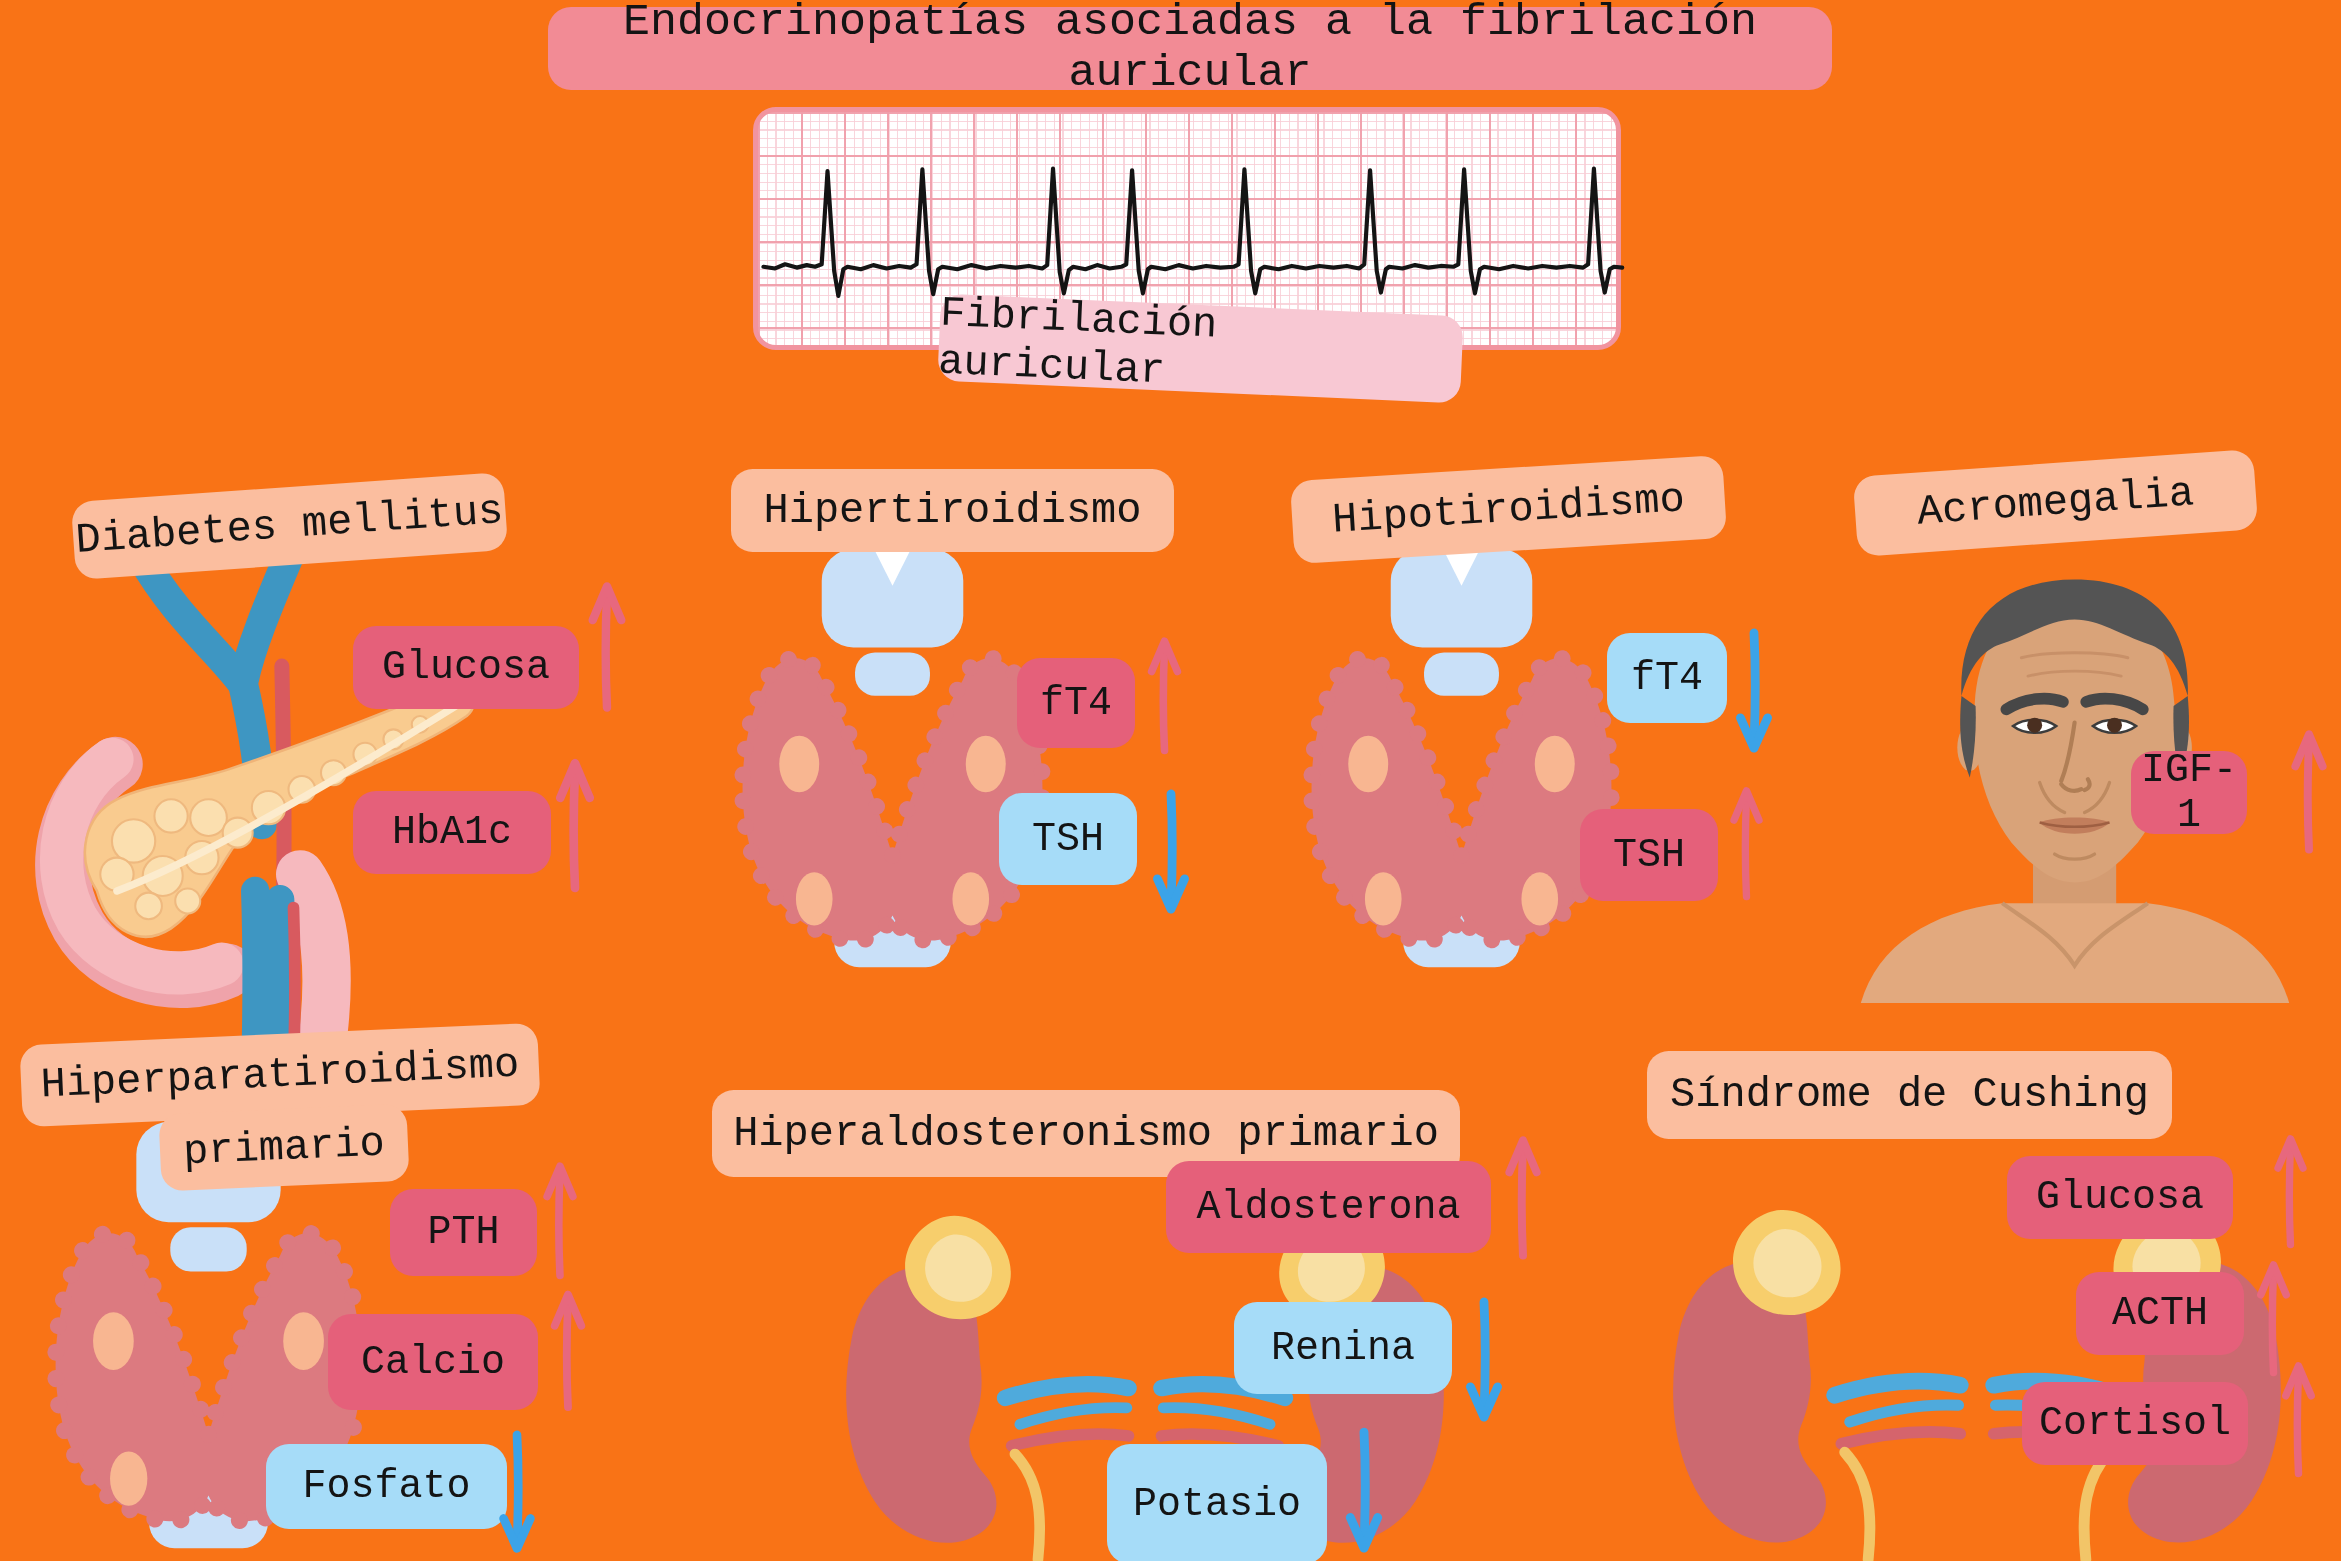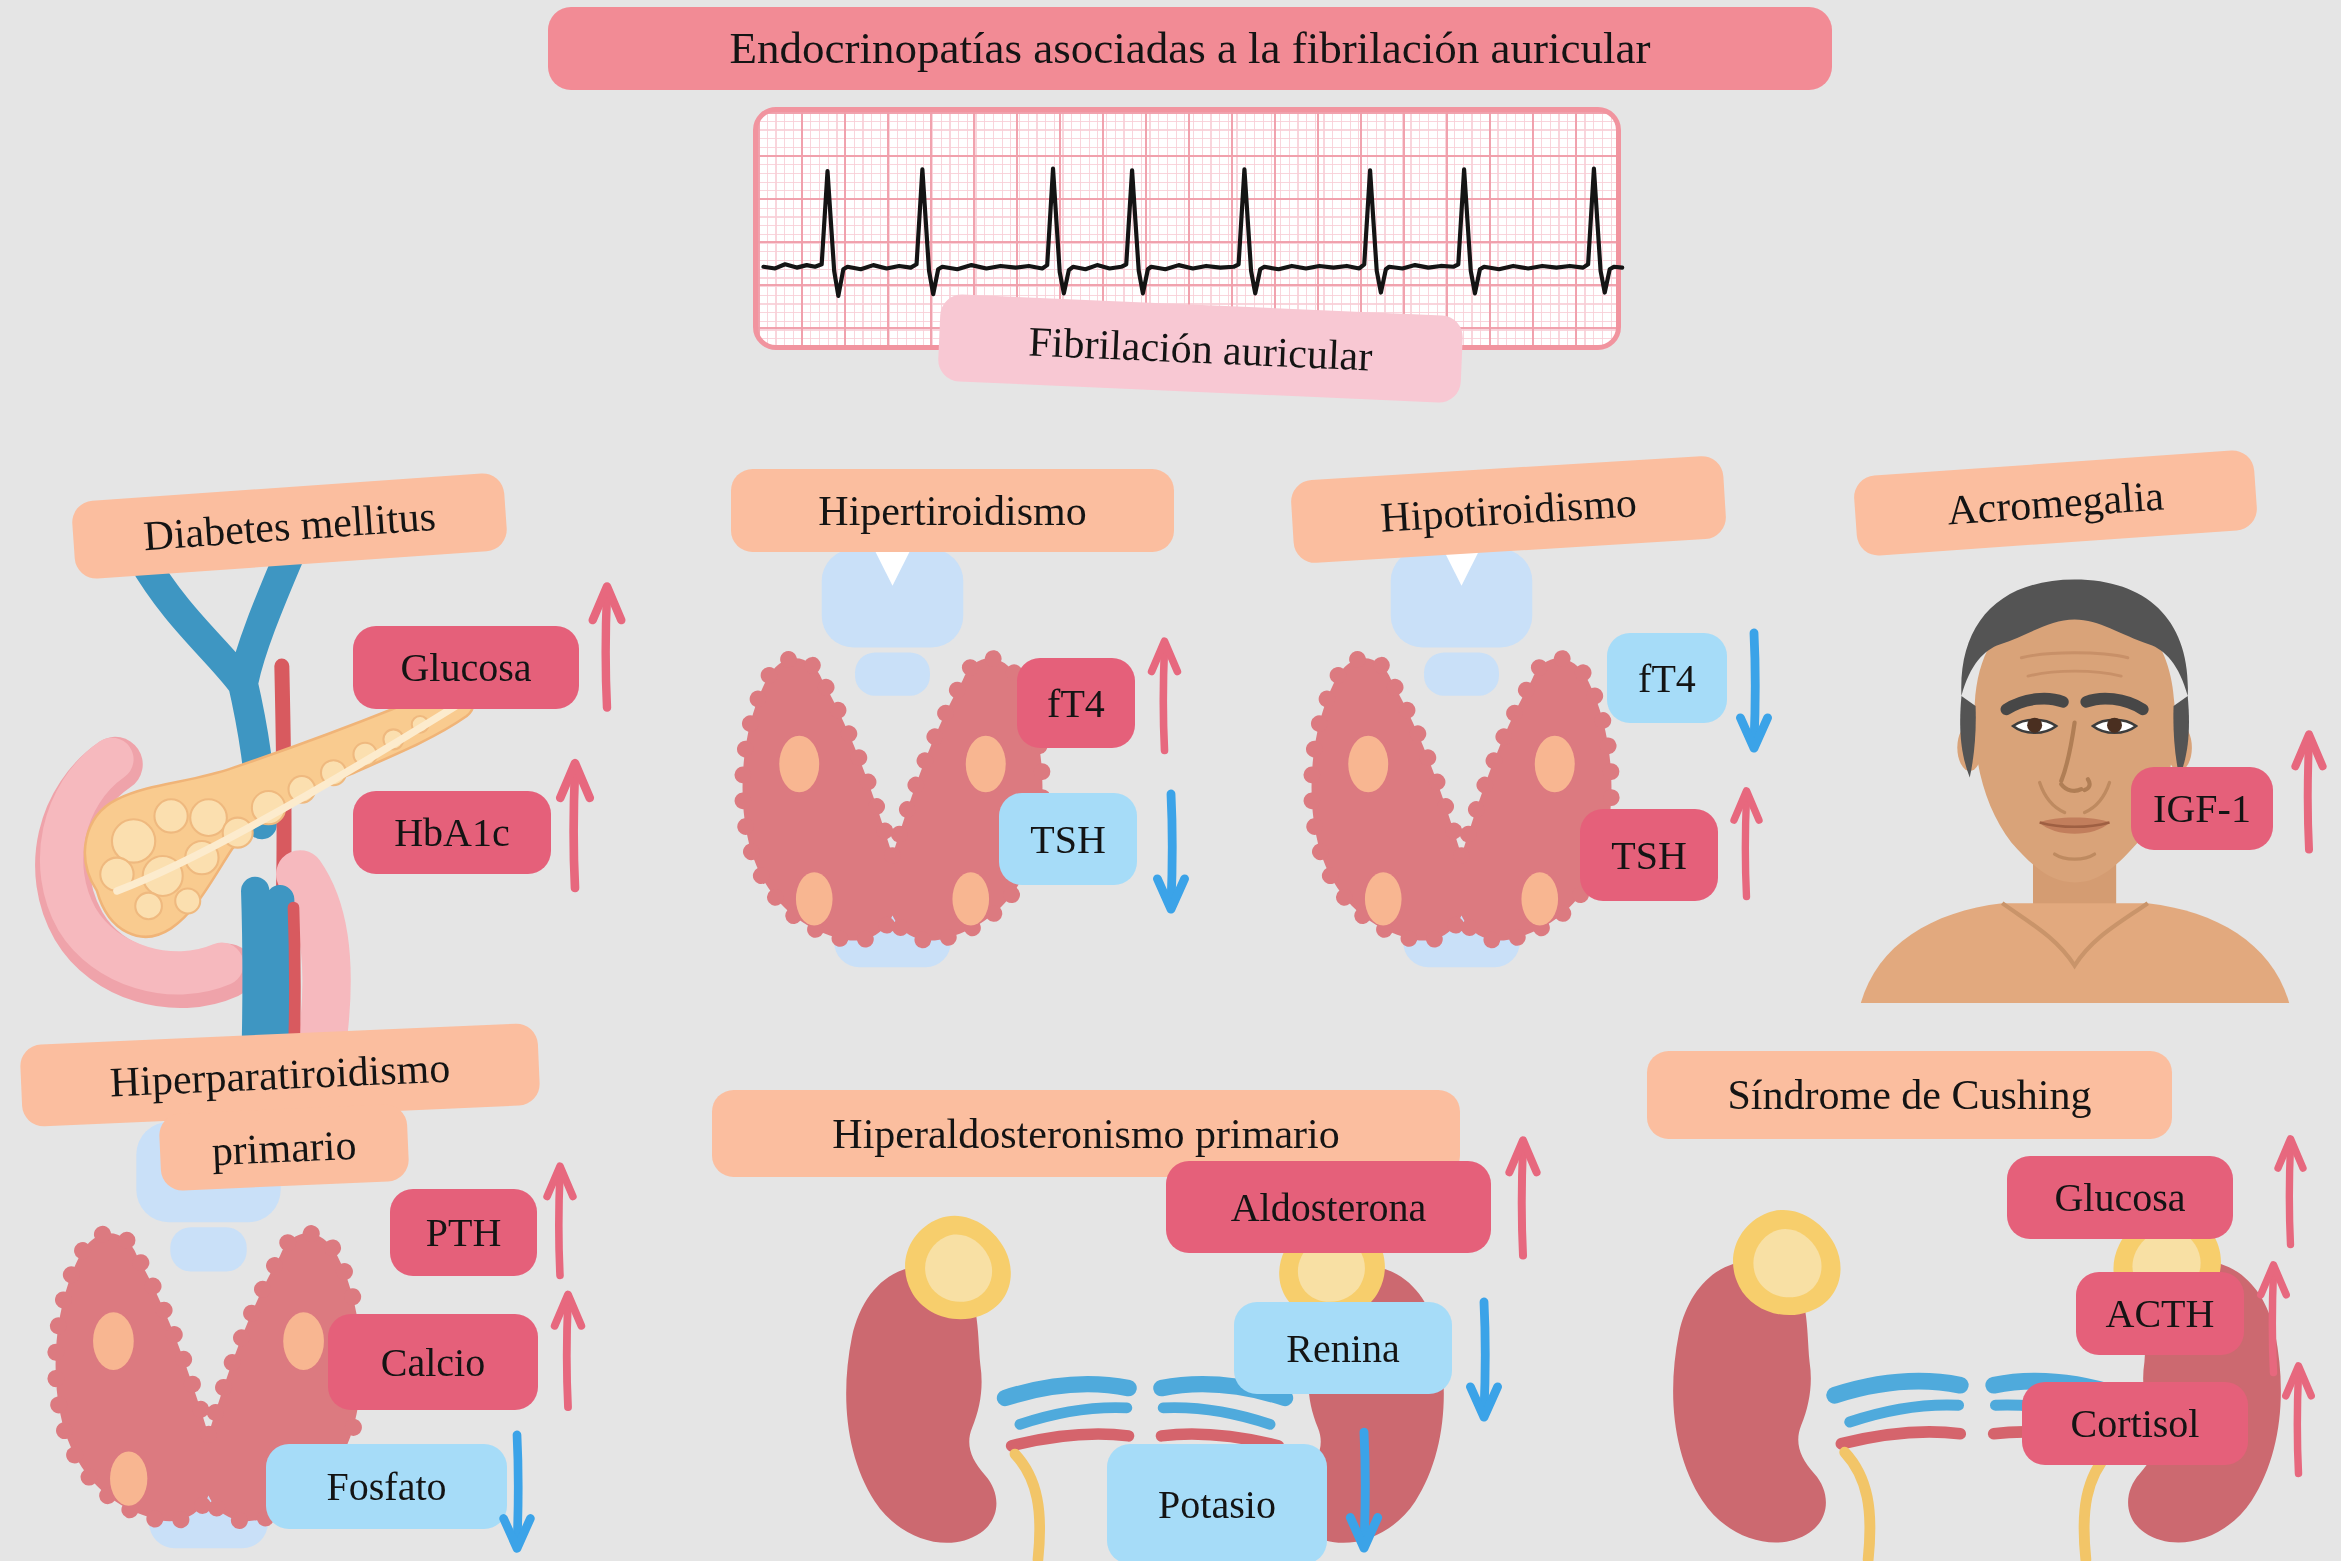--- a/index.html
+++ b/index.html
@@ -1,17 +1,17 @@
 <!DOCTYPE html>
 <html style="--banner_pink: #F28B95; --label_peach: #FBBE9F; --badge_pink: #E5607A; --badge_blue: #A6DCF8; --arrow_pink: #E7687E; --arrow_blue: #3BA3E8; --ecg_label_pink: #F8C8D3;font-size:13.3px"><head>
 <meta charset="utf-8">
 <style>
   html,body{margin:0;padding:0;background:#fff;}
-  #canvas{position:relative;width:2342px;height:1561px;background:#e5e5e5;overflow:hidden;
-          font-family:Liberation Serif, serif;color:#141414;}
+  #canvas{position:relative;width:2342px;height:1561px;background:#f97316;overflow:hidden;
+          font-family:Liberation Mono, monospace;color:#141414;}
   .abs{position:absolute;}
   .banner{display:flex;align-items:center;justify-content:center;text-align:center;
           background:var(--banner_pink,#F28B95);border-radius:23px;font-size:45px;font-weight:500;}
   .peach{display:flex;align-items:center;justify-content:center;text-align:center;
          background:var(--label_peach,#FBBE9F);border-radius:21.6px;font-size:42px;font-weight:500;}
   .badge{display:flex;align-items:center;justify-content:center;text-align:center;
          border-radius:23px;font-size:40px;font-weight:500;}
   .badge.pink{background:var(--badge_pink,#E5607A);}
   .badge.blue{background:var(--badge_blue,#A6DCF8);}
   .ecg-box{box-sizing:border-box;border:5px solid #F1949F;border-radius:23px;background-color:#fff;
@@ -205,21 +205,21 @@
   <div class="abs badge blue" style="left:1607px;top:633px;width:120px;height:90px">fT4</div>
   <svg class="abs arrow blue" style="left:1730px;top:623px" width="48" height="140" viewBox="0 0 60 170">
       <use href="#g-arrow-down"></use>
     </svg>
   <div class="abs badge pink" style="left:1580px;top:809px;width:138px;height:92px">TSH</div>
   <svg class="abs arrow pink" style="left:1723px;top:779px" width="47" height="125" viewBox="0 0 60 170">
       <use href="#g-arrow-up"></use>
     </svg>
 
   <div class="abs peach rot-ccw4" style="left:1855px;top:463px;width:401px;height:80px">Acromegalia</div>
-  <div class="abs badge pink" style="left:2131px;top:767px;width:142px;height:83px">IGF-1</div>
+  <div class="abs badge pink" style="left:2131px;top:751px;width:116px;height:83px">IGF-1</div>
   <svg class="abs arrow pink" style="left:2285px;top:721px" width="48" height="137" viewBox="0 0 60 170">
       <use href="#g-arrow-up"></use>
     </svg>
 
   <div class="abs peach rot-ccw25" style="left:21px;top:1034px;width:518px;height:82px">Hiperparatiroidismo</div>
   <div class="abs peach rot-ccw25" style="left:160px;top:1109px;width:248px;height:77px">primario</div>
   <div class="abs badge pink" style="left:390px;top:1189px;width:147px;height:87px">PTH</div>
   <svg class="abs arrow pink" style="left:536px;top:1154px" width="48" height="129" viewBox="0 0 60 170">
       <use href="#g-arrow-up"></use>
     </svg>

